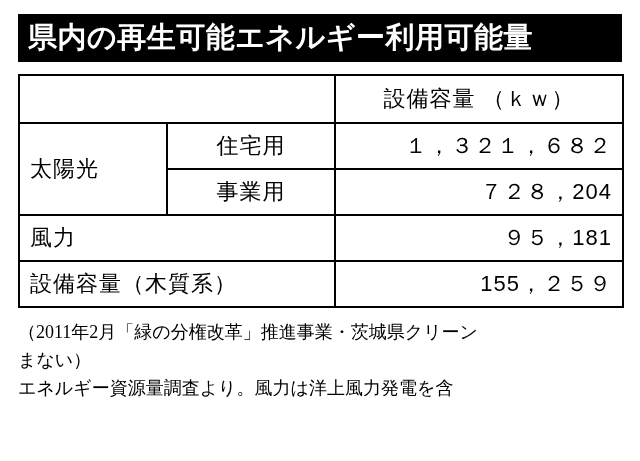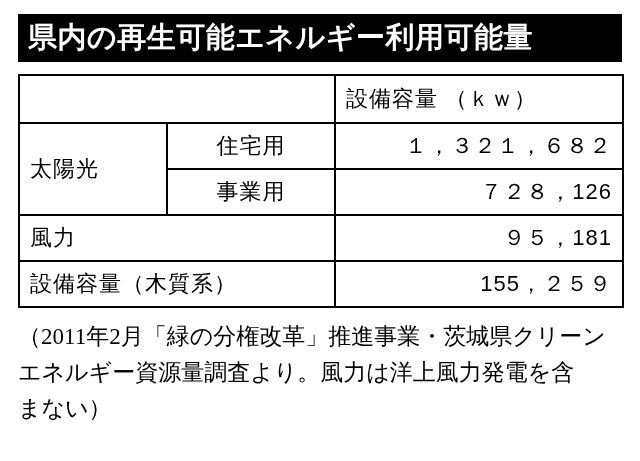--- a/index.html
+++ b/index.html
@@ -47,41 +47,41 @@
     vertical-align: middle;
     letter-spacing: 1px;
   }
   .col-a { width: 148px; }
   .col-b { width: 168px; }
   .col-c { width: 288px; }
   .head-empty {
     height: 48px;
   }
   .head-capacity {
-    text-align: left;
+    text-align: center;
     font-size: 23px;
   }
   .cat-cell {
     text-align: left;
     font-size: 23px;
     border-radius: 18px;
   }
   .sub-cell {
     text-align: center;
     font-size: 23px;
   }
   .val-cell {
     text-align: right;
     font-size: 23px;
     white-space: nowrap;
   }
   .note {
     margin-top: 11px;
     width: 604px;
-    font-size: 23px;
+    font-size: 18px;
     line-height: 1.55;
     color: #000000;
     font-family: "Liberation Serif", serif;
   }
   .note div {
     white-space: pre;
   }
 </style>
 </head>
 <body>
@@ -101,32 +101,32 @@
         <td class="head-empty" colspan="2"></td>
         <td class="head-capacity">設備容量 （ｋｗ）</td>
       </tr>
       <tr>
         <td class="cat-cell" rowspan="2">太陽光</td>
         <td class="sub-cell">住宅用</td>
         <td class="val-cell">１，３２１，６８２</td>
       </tr>
       <tr>
         <td class="sub-cell">事業用</td>
-        <td class="val-cell">７２８，126</td>
+        <td class="val-cell">７２８，204</td>
       </tr>
       <tr>
         <td class="cat-cell" colspan="2">風力</td>
         <td class="val-cell">９５，181</td>
       </tr>
       <tr>
         <td class="cat-cell" colspan="2">設備容量（木質系）</td>
         <td class="val-cell">155，２５９</td>
       </tr>
     </tbody>
   </table>
 
   <div class="note">
     <div>（2011年2月「緑の分権改革」推進事業・茨城県クリーン</div>
+    <div>まない）</div>
     <div>エネルギー資源量調査より。風力は洋上風力発電を含</div>
-    <div>まない）</div>
   </div>
 
 </div>
 
 </body></html>

